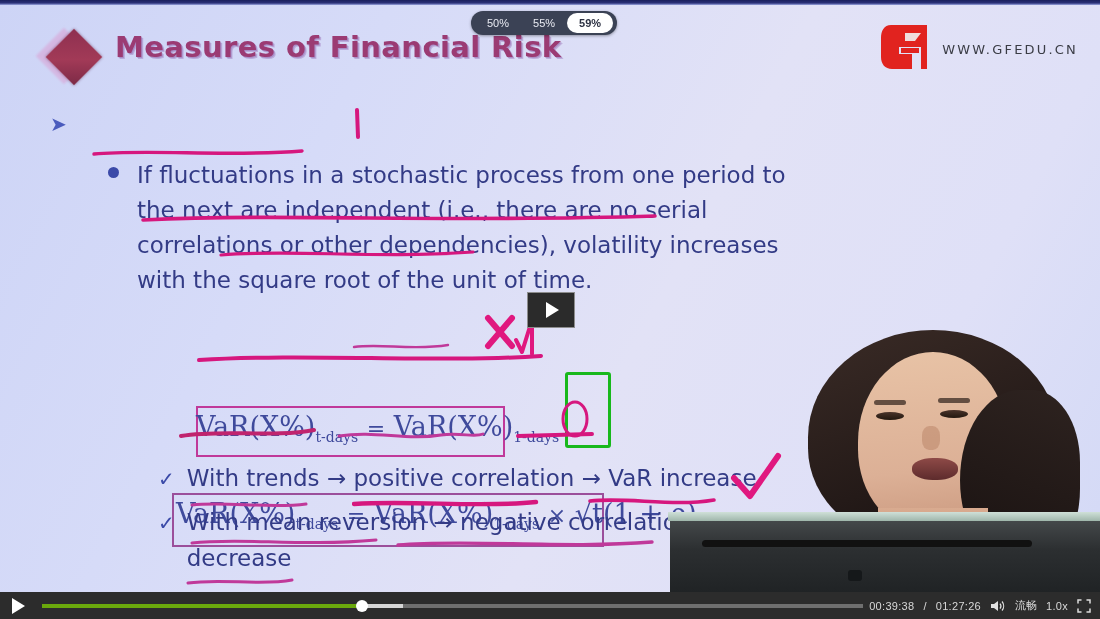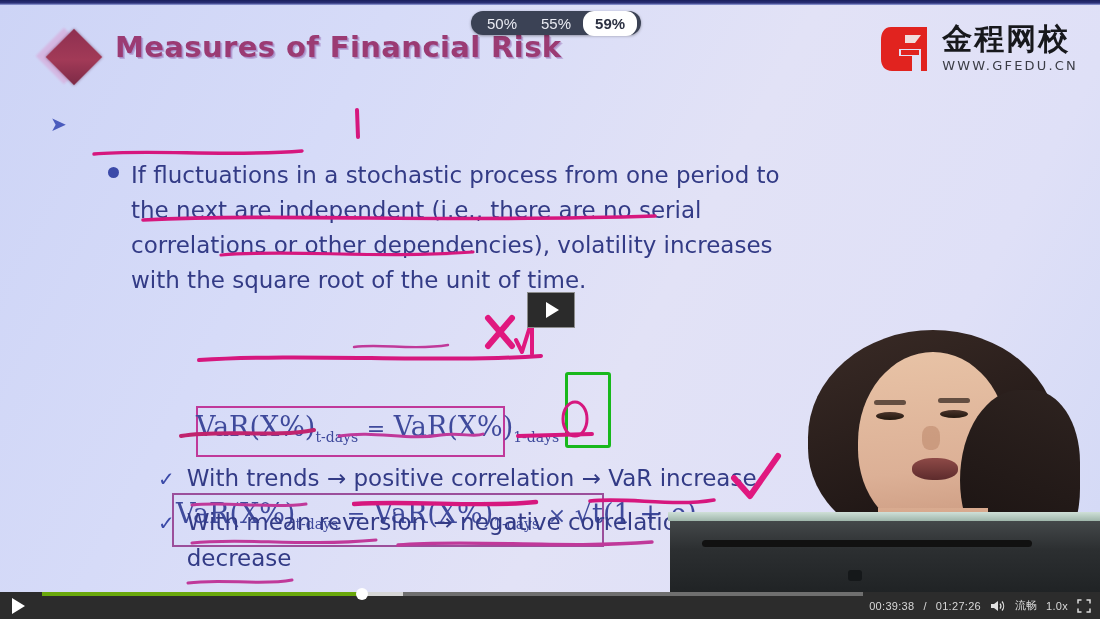--- a/index.html
+++ b/index.html
@@ -31,35 +31,35 @@
   .logo-mark{width:52px;height:46px;position:relative;}
   .logo-cn{font-family:"DejaVu Sans",sans-serif;font-size:30px;font-weight:bold;
     color:#17181c;letter-spacing:2px;line-height:1;}
   .logo-url{font-family:"DejaVu Sans",sans-serif;font-size:13px;color:#3a3c45;
     letter-spacing:2.2px;margin-top:4px;}
 
   
   .zoom-pill{position:absolute;left:471px;top:11px;height:24px;border-radius:13px;
     background:#3b4255;display:flex;align-items:center;padding:0 4px;gap:0;
     box-shadow:0 1px 3px rgba(0,0,0,.35);}
-  .zoom-opt{font-size:15px;color:#e8eaf2;padding:4px 12px;border-radius:11px;
+  .zoom-opt{font-size:11px;color:#e8eaf2;padding:4px 12px;border-radius:11px;
     font-family:"Liberation Sans",sans-serif;}
   .zoom-opt.sel{background:#fff;color:#2c3142;font-weight:bold;}
 
   
   .content{position:absolute;left:0;top:100px;width:1100px;
     color:#2b3074;font-family:"DejaVu Sans",sans-serif;}
   .lvl1{position:absolute;left:50px;top:14px;display:flex;gap:12px;align-items:baseline;}
   .arrow{color:#4a5bbd;font-size:20px;line-height:1;}
   .lvl1-txt{font-size:23px;font-weight:bold;color:#1f2a6e;position:relative;}
 
   .bullet-blk{position:absolute;left:108px;top:58px;width:680px;}
   .bullet-dot{position:absolute;left:0;top:9px;width:11px;height:11px;border-radius:50%;
     background:#3b4aa8;}
-  .bullet-txt{margin-left:23px;font-size:23px;line-height:35px;color:#333b86;}
+  .bullet-txt{margin-left:29px;font-size:23px;line-height:35px;color:#333b86;}
 
   .checks{position:absolute;left:158px;top:360px;width:720px;}
   .chk-row{display:flex;gap:12px;align-items:baseline;margin-bottom:8px;}
   .chk{color:#3b4aa8;font-size:20px;}
   .chk-txt{font-size:23px;line-height:36px;color:#333b86;}
 
   
   .formula{position:absolute;font-family:"DejaVu Serif",serif;color:#3f4a9c;white-space:nowrap;}
   .fbox{position:absolute;border:2px solid #c0399a;}
   .f1{left:196px;top:311px;font-size:27px;}
@@ -100,21 +100,21 @@
   .lectern{position:absolute;left:668px;top:512px;width:432px;height:80px;}
   .lect-top{position:absolute;left:0;top:0;width:432px;height:9px;
     background:linear-gradient(180deg,#cfe0d8,#9fb6ab);}
   .lect-body{position:absolute;left:2px;top:9px;width:430px;height:71px;
     background:linear-gradient(180deg,#44484a,#2c2f31 40%,#202325);}
   .lect-slot{position:absolute;left:34px;top:28px;width:330px;height:7px;border-radius:4px;background:#111;}
   .lect-knob{position:absolute;left:180px;top:58px;width:14px;height:11px;border-radius:3px;background:#15181a;}
 
   
   .player{position:absolute;left:0;bottom:0;width:1100px;height:27px;background:#2c2c2c;
-    display:flex;}
+    display:flex;align-items:center;}
   .pl-play{width:36px;height:27px;display:flex;align-items:center;justify-content:center;}
   .pl-play .tri{width:0;height:0;border-left:13px solid #fff;border-top:8px solid transparent;
     border-bottom:8px solid transparent;}
   .pl-track{position:relative;flex:1;height:4px;background:#6f6f6f;margin:0 6px;}
   .pl-buf{position:absolute;left:0;top:0;height:4px;background:#d6d6d6;}
   .pl-prog{position:absolute;left:0;top:0;height:4px;background:#6aa80c;}
   .pl-handle{position:absolute;top:-4px;width:12px;height:12px;border-radius:50%;background:#fff;}
   .pl-right{display:flex;align-items:center;gap:9px;padding-right:9px;color:#d8d8d8;font-size:11px;
     font-family:"Liberation Sans",sans-serif;white-space:nowrap;}
   .pl-time{letter-spacing:.3px;}
@@ -139,21 +139,20 @@
     <div class="logo">
       <div class="logo-mark">
         <svg width="52" height="46" viewBox="0 0 52 46">
           <path d="M30 1 L10 1 C3 1 0 7 0 14 L0 33 C0 40 4 45 11 45 L31 45 L31 30 L18 30 L18 23 L40 23 L40 45 L46 45 L46 1 Z" fill="#e1231f"></path>
           <path d="M33 4 L46 4 L46 20 L33 20 Z" fill="#e1231f"></path>
           <path d="M24 9 L40 9 L34 17 L24 17 Z" fill="#f2f2f2" opacity="0.9"></path>
           <path d="M20 24 L38 24 L38 29 L20 29 Z" fill="#e1231f"></path>
         </svg>
       </div>
       <div>
-        <div class="logo-cn">金程网校</div>
         <div class="logo-url">WWW.GFEDU.CN</div>
       </div>
     </div>
 
     <div class="zoom-pill">
       <div class="zoom-opt">50%</div>
       <div class="zoom-opt">55%</div>
       <div class="zoom-opt sel">59%</div>
     </div>
 

